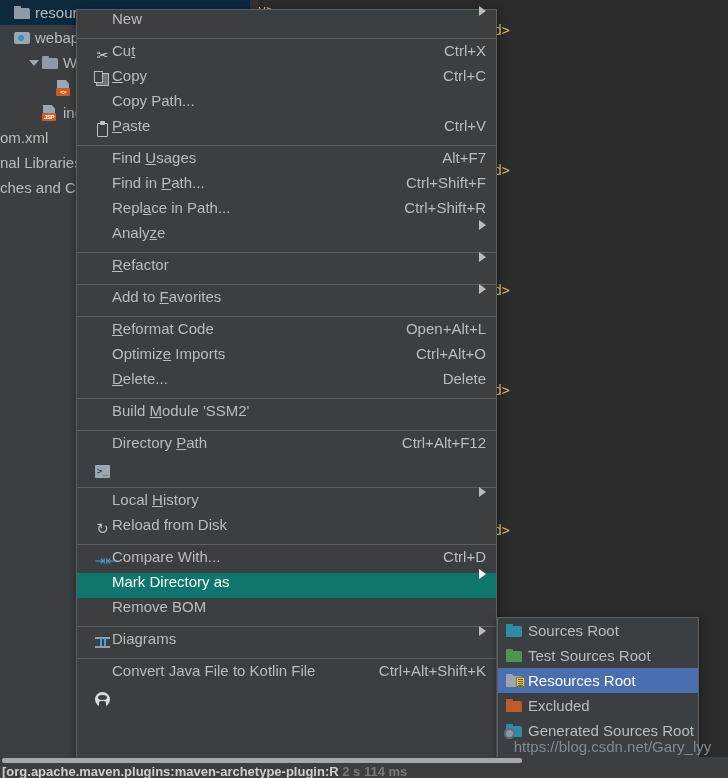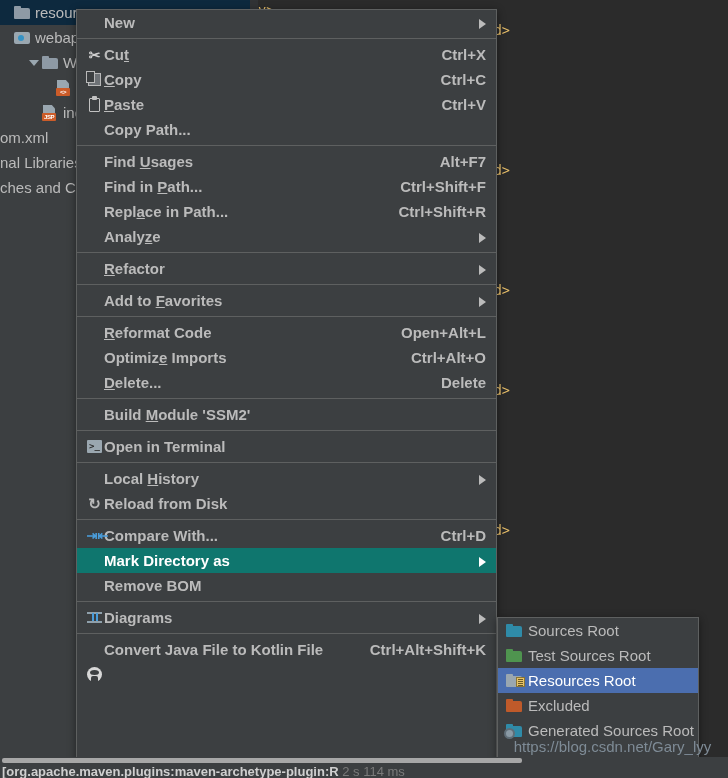--- a/index.html
+++ b/index.html
@@ -58,22 +58,22 @@
   .mark{position:absolute;left:0;width:8px;height:20px;background:#5a5f62;opacity:.55;}
 
   
   .menu{
     position:absolute;background:#3c3f41;border:1px solid #5e6060;
     color:#bbbbbb;font-size:15px;box-sizing:border-box;
     box-shadow:0 2px 8px rgba(0,0,0,.45);
   }
   #main-menu{left:76px;top:9px;width:421px;height:752px;}
   .mi{
-    position:relative;height:25px;display:flex;align-items:center;
-    padding:0 10px 0 8px;box-sizing:border-box;white-space:nowrap;font-weight:bold;
+    position:relative;height:25px;display:flex;
+    padding:0 10px 0 16px;box-sizing:border-box;white-space:nowrap;
   }
   .mi .micon{width:19px;flex:0 0 auto;display:flex;align-items:center;justify-content:center;}
   .mi .mlabel{flex:1 1 auto;color:#bbbbbb;}
   .mi .mlabel u{text-decoration:underline;}
   .mi .mkey{flex:0 0 auto;color:#bbbbbb;padding-left:24px;}
   .mi .arrow{flex:0 0 auto;width:12px;position:relative;}
   .mi .arrow:after{content:"";position:absolute;right:0;top:-4px;border-top:5px solid transparent;border-bottom:5px solid transparent;border-left:7px solid #bbbbbb;}
   .mi.sel{background:#0f766e;}
   .mi.sel .mlabel,.mi.sel .mkey{color:#ffffff;}
   .mi.sel .arrow:after{border-left-color:#ffffff;}
@@ -117,21 +117,21 @@
   .g-diagram b{position:absolute;left:5px;top:2px;width:2px;height:8px;background:#4a9ddb;font-style:normal;}
   .g-diagram em{position:absolute;left:9px;top:2px;width:2px;height:8px;background:#4a9ddb;}
   .g-github{width:15px;height:15px;border-radius:50%;background:#d8d8d8;}
   .g-github:after{content:"";position:absolute;left:4px;bottom:0px;width:7px;height:6px;background:#3c3f41;border-radius:2px 2px 0 0;}
   .g-github:before{content:"";position:absolute;left:3px;top:3px;width:9px;height:5px;background:#3c3f41;border-radius:50%;}
 
   
   .statusbar{position:absolute;left:0;top:757px;width:728px;height:21px;background:#3c3f41;}
   .sb-scroll{position:absolute;left:2px;top:1px;width:520px;height:5px;background:#a7a7a7;border-radius:2px;}
   .sb-text{position:absolute;left:2px;top:7px;font-size:13px;font-weight:bold;color:#cfcfcf;white-space:nowrap;}
-  .sb-dim{color:#7a7a7a;font-weight:normal;}
+  .sb-dim{color:#7a7a7a;font-weight:bold;}
   .bottomline{position:absolute;left:0;top:760px;width:728px;height:2px;background:#555759;}
 
   .watermark{
     position:absolute;left:497px;top:738px;width:231px;text-align:center;
     font-size:15px;color:#7e8b96;white-space:nowrap;pointer-events:none;
   }
 </style>
 </head>
 <body>
 
@@ -210,30 +210,30 @@
         <span class="mkey">Ctrl+X</span>
       </div>
       <div class="mi">
         <span class="micon">
           <span class="g-copy"></span>
         </span>
         <span class="mlabel"><u>C</u>opy</span>
         <span class="mkey">Ctrl+C</span>
       </div>
       <div class="mi">
+        <span class="micon"></span>
+        <span class="mlabel">Copy Path...</span>
+      </div>
+      <div class="mi">
         <span class="micon">
           <span class="g-paste"></span>
         </span>
         <span class="mlabel"><u>P</u>aste</span>
         <span class="mkey">Ctrl+V</span>
       </div>
-      <div class="mi">
-        <span class="micon"></span>
-        <span class="mlabel">Copy Path...</span>
-      </div>
       <div class="sep"></div>
       <div class="mi">
         <span class="micon"></span>
         <span class="mlabel">Find <u>U</u>sages</span>
         <span class="mkey">Alt+F7</span>
       </div>
       <div class="mi">
         <span class="micon"></span>
         <span class="mlabel">Find in <u>P</u>ath...</span>
         <span class="mkey">Ctrl+Shift+F</span>
@@ -276,24 +276,28 @@
         <span class="mlabel"><u>D</u>elete...</span>
         <span class="mkey">Delete</span>
       </div>
       <div class="sep"></div>
       <div class="mi">
         <span class="micon"></span>
         <span class="mlabel">Build <u>M</u>odule 'SSM2'</span>
       </div>
       <div class="sep"></div>
       <div class="mi">
+        <span class="micon"></span>
+        <span class="mlabel">Directory <u>P</u>ath</span>
+        <span class="mkey">Ctrl+Alt+F12</span>
+      </div>
+      <div class="mi">
         <span class="micon">
           <span class="g-term">&gt;_</span>
         </span>
-        <span class="mlabel">Open in Terminal</span>
       </div>
       <div class="sep"></div>
       <div class="mi">
         <span class="micon"></span>
         <span class="mlabel">Local <u>H</u>istory</span>
         <span class="arrow"></span>
       </div>
       <div class="mi">
         <span class="micon">
           <span class="g-reload">↻</span>

